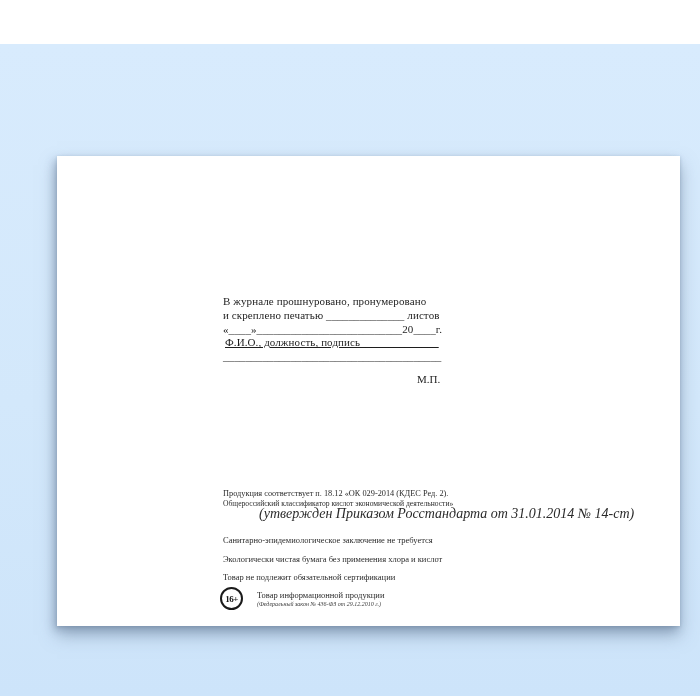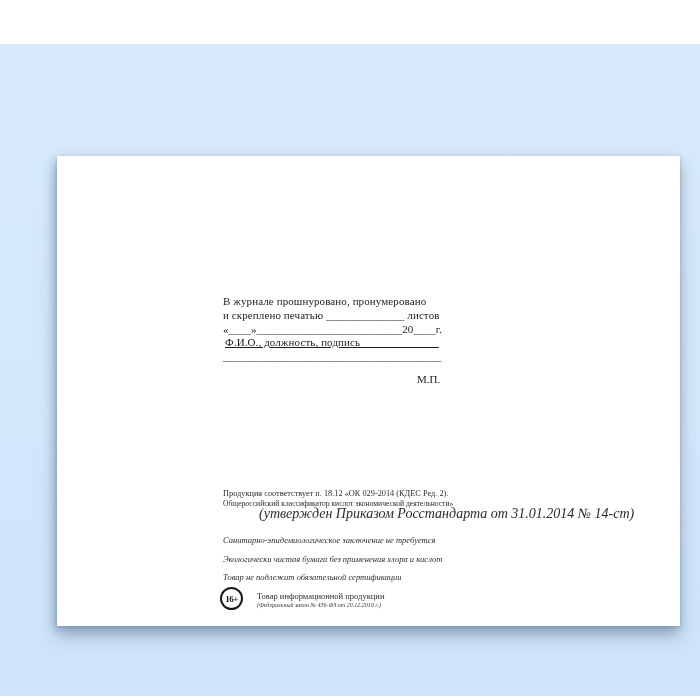--- a/index.html
+++ b/index.html
@@ -56,26 +56,25 @@
     color: #2b2b2b;
     white-space: nowrap;
   }
   .okved-1 { font-size: 8.3px; line-height: 10px; }
   .okved-2 { font-size: 7.6px; line-height: 10px; }
   .okved-3 { font-size: 14px;   line-height: 10px; font-style: italic; padding-left: 36px; }
   .note {
     font-size: 8.5px;
     line-height: 10px;
     margin-top: 8.5px;
-    font-style: italic;
   }
   .note-first { margin-top: 16px; }
   .age-row {
     display: flex;
-    align-items: center;
+    align-items: flex-start;
     margin-top: 5px;
     margin-left: -3px;
   }
   .age-badge {
     flex: 0 0 auto;
     width: 19px;
     height: 19px;
     border: 2px solid #1a1a1a;
     border-radius: 50%;
     background: #ffffff;

